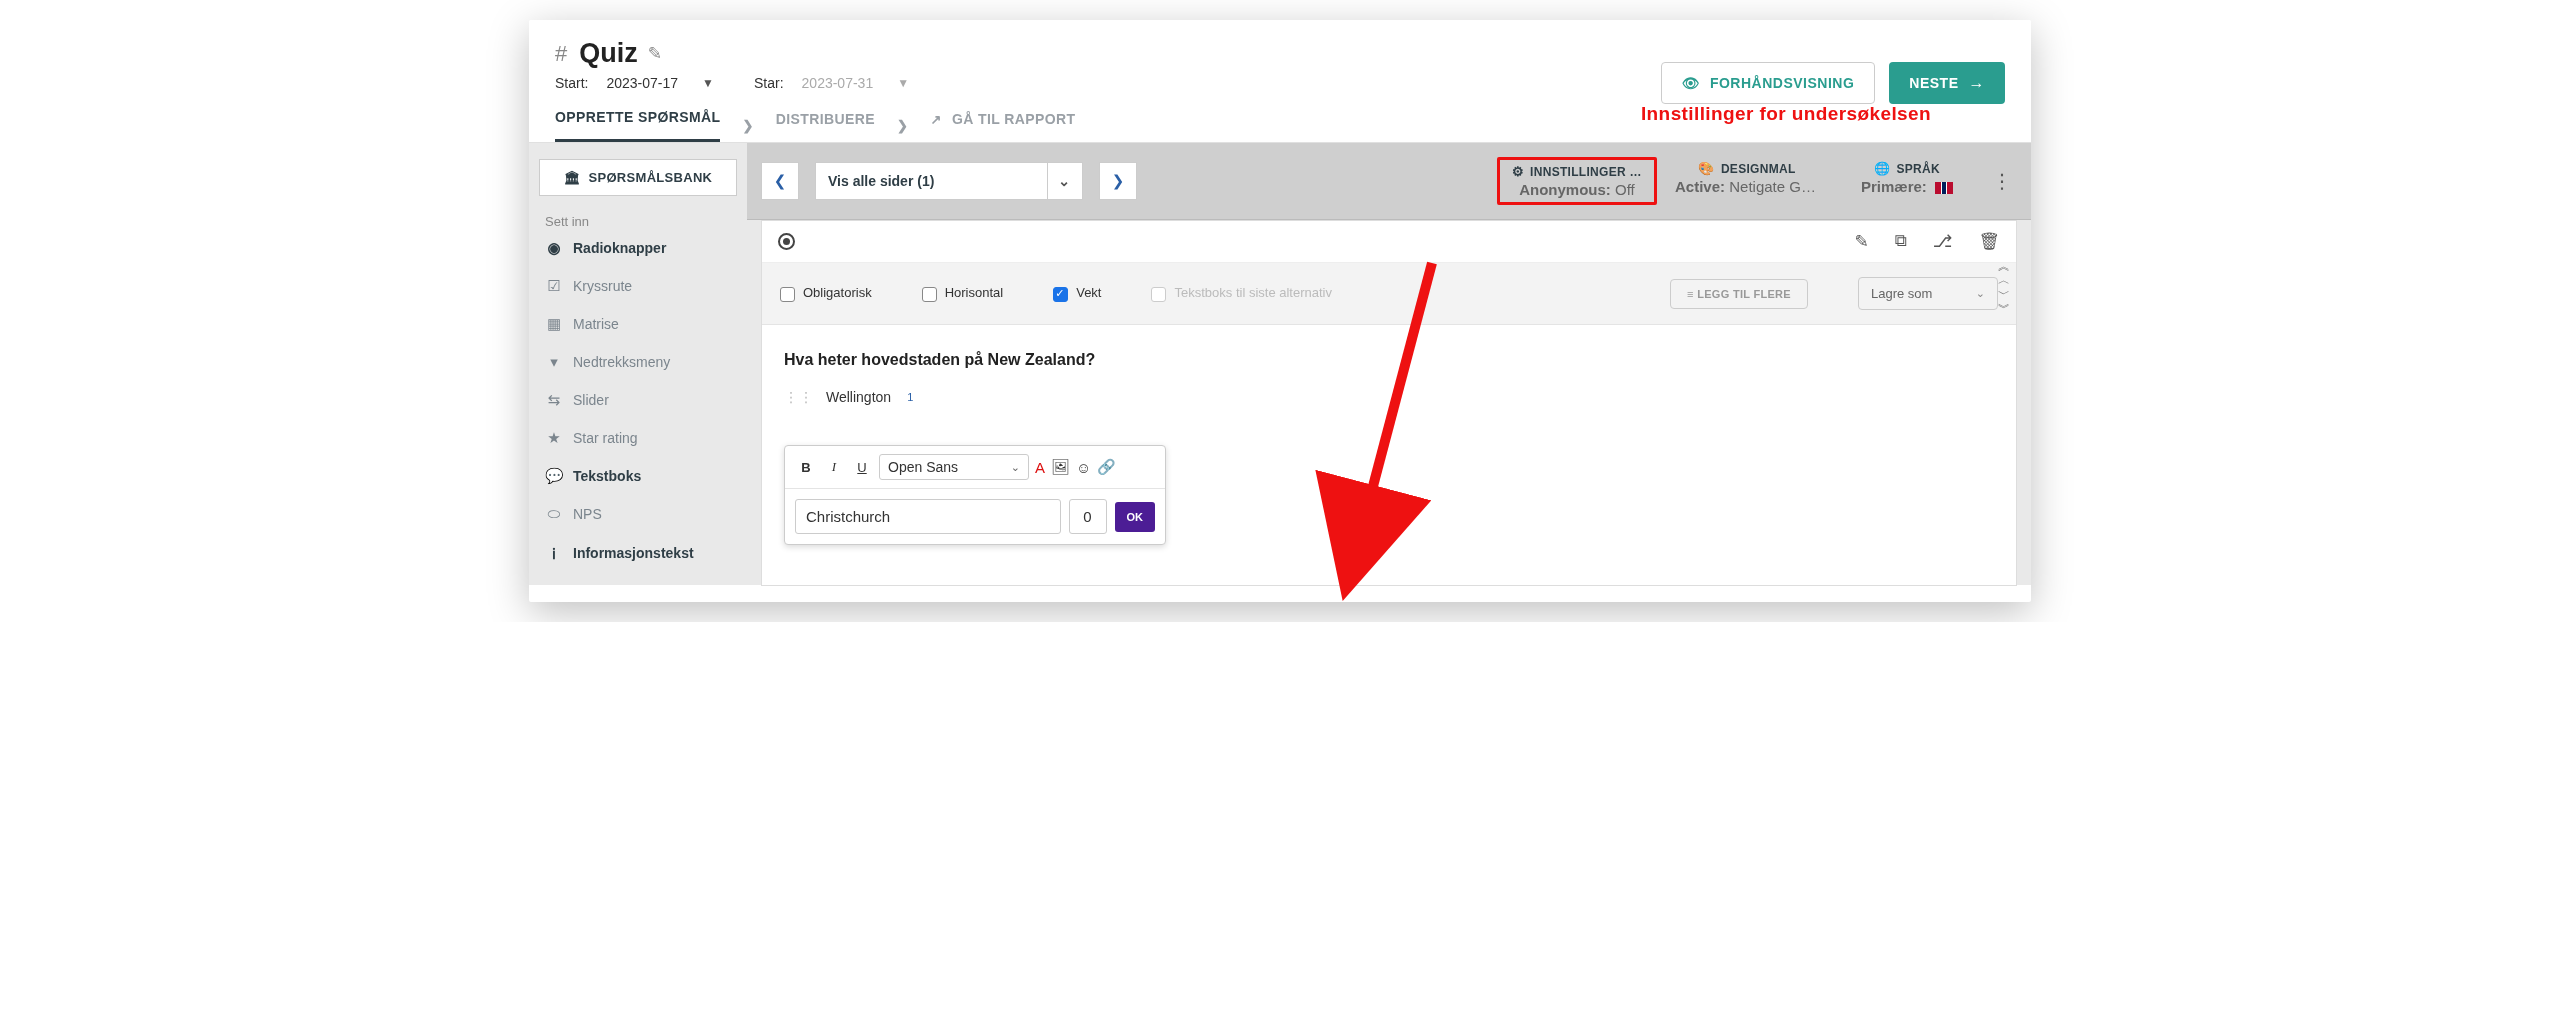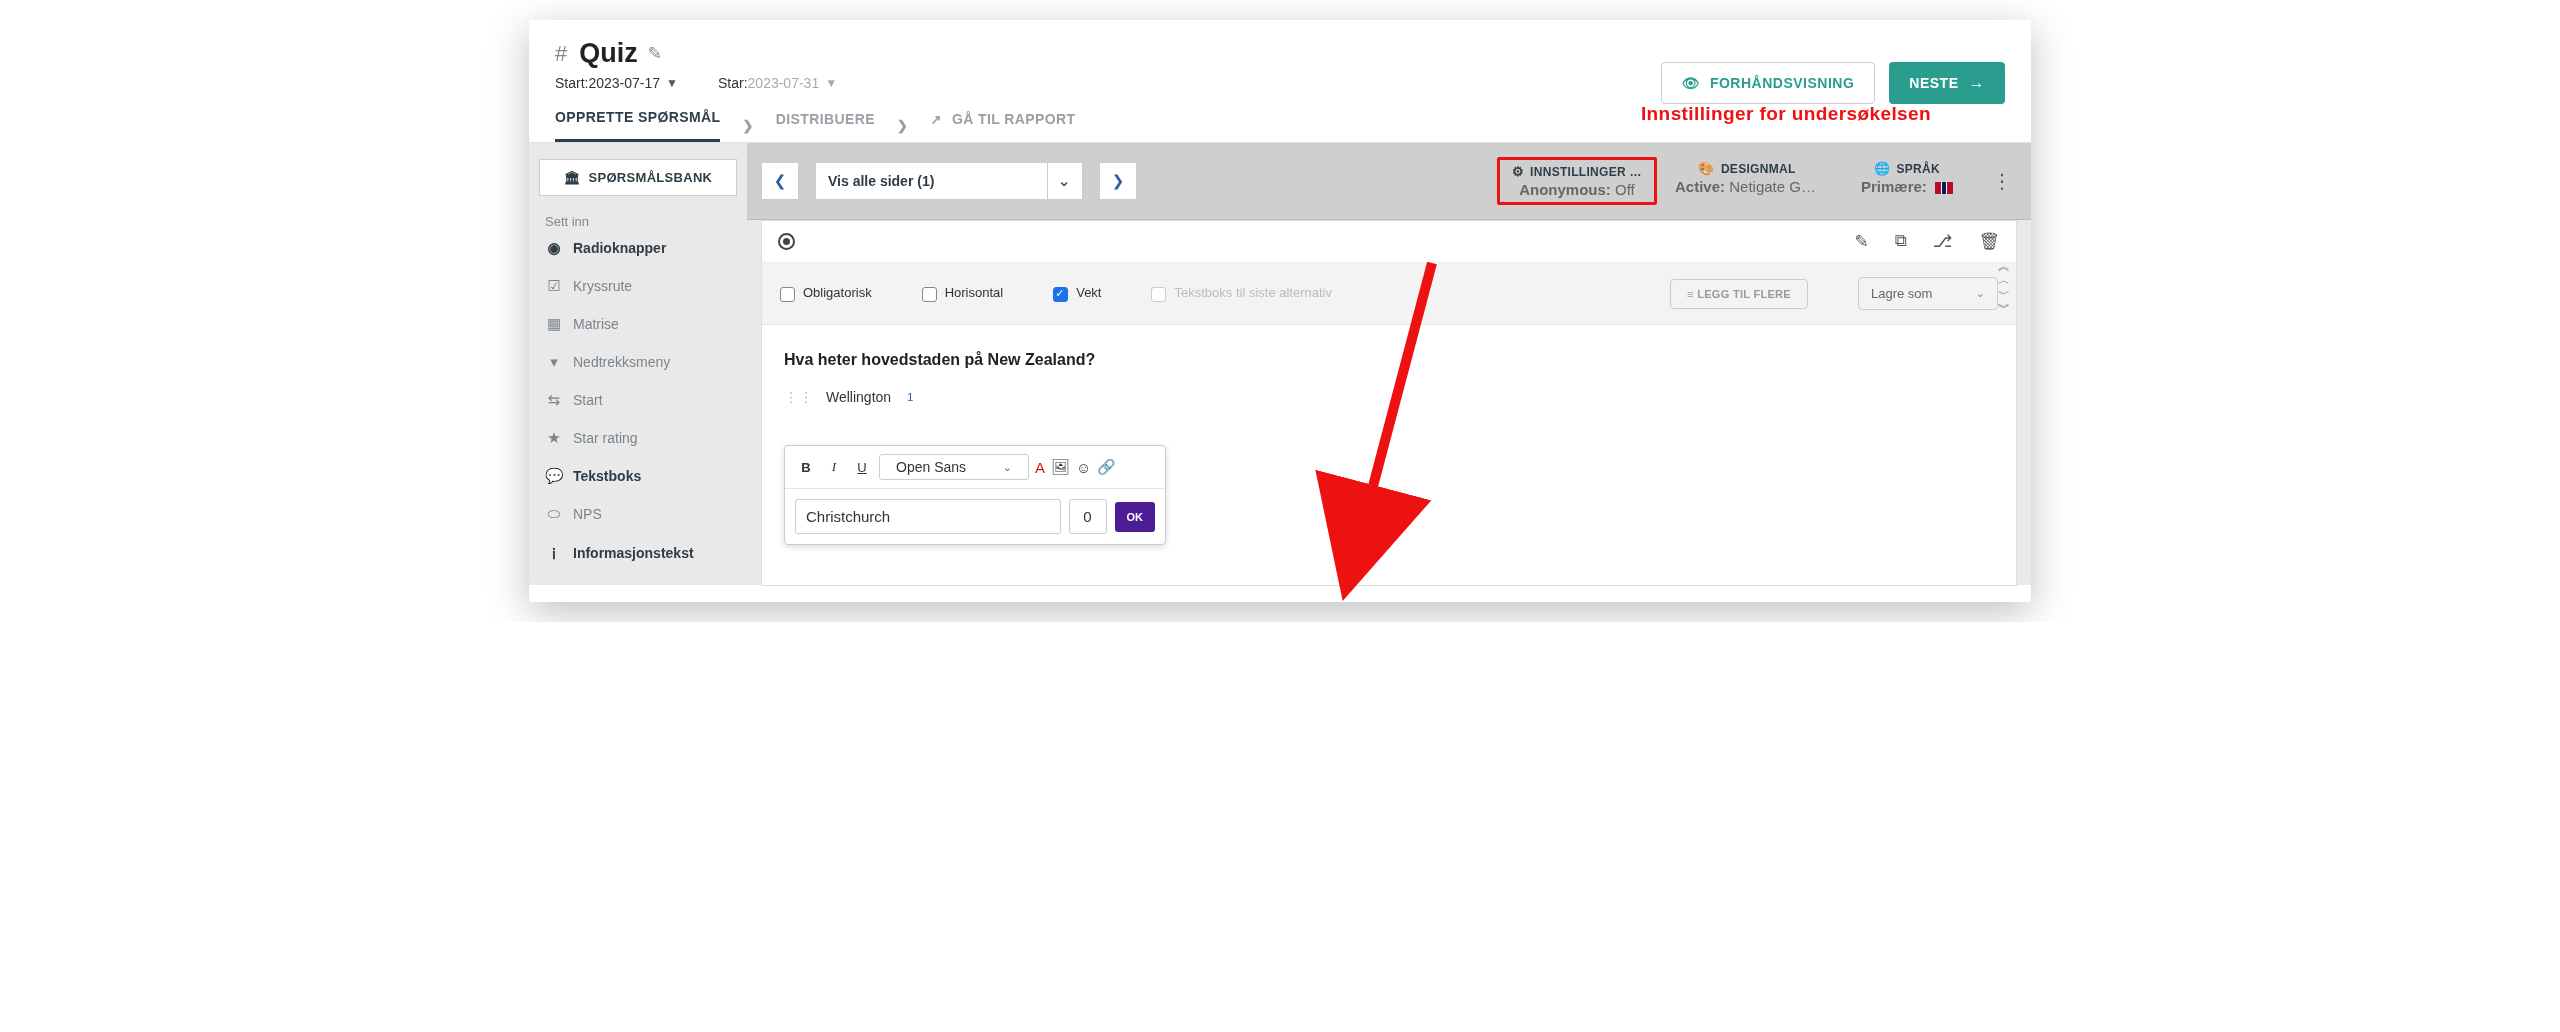--- a/index.html
+++ b/index.html
@@ -6,21 +6,21 @@
   body { background: #fff; display: flex; justify-content: center; align-items: flex-start; padding: 20px; }
   .app-shell { width: 1502px; height: 582px; background: #fff; box-shadow: 0 10px 40px rgba(0,0,0,0.25); border-radius: 2px; overflow: hidden; position: relative; }
 
   
   .top-header { padding: 18px 26px 0 26px; position: relative; background:#fff; }
   .title-row { display:flex; align-items:center; gap:10px; }
   .hash { color:#888; font-size:22px; margin-right:2px; }
   .quiz-title { font-size:27px; font-weight:600; color:#222; }
   .edit-icon { color:#888; font-size:17px; cursor:pointer; }
   .date-row { display:flex; gap:40px; margin-top:6px; font-size:14px; color:#333; }
-  .date-row .lbl-val { display:flex; align-items:center; gap:0;justify-content:center; }
+  .date-row .lbl-val { display:flex; align-items:center; gap:18px;justify-content:center; }
   .date-row .muted { color:#aaa; }
   .chev-down { font-size:12px; color:#555; margin-left:6px; }
 
   .header-right { position:absolute; right:26px; top:42px; display:flex; gap:14px; }
   .btn { display:flex; align-items:center; gap:10px; border-radius:4px; font-weight:700; font-size:14px; letter-spacing:.5px; padding:12px 20px; cursor:pointer; user-select:none;justify-content:center; }
   .btn-outline { border:1px solid #ccc; color:#2a9d8f; background:#fff; }
   .btn-primary { background:#2a9d8f; color:#fff; }
   .btn-eye::before { content:"👁"; font-size:14px; color:#2a9d8f; }
   .btn-arrow::after { content:"→"; font-size:16px; font-weight:700; }
 
@@ -85,21 +85,21 @@
   .grip { color:#bbb; font-size:14px; letter-spacing:1px; cursor:grab; }
   .sup { color:#2a5fa6; font-size:11px; vertical-align:super; margin-left:4px; }
 
   
   .editor { margin-top:40px; width:382px; border:1px solid #ccc; border-radius:4px; box-shadow:0 2px 6px rgba(0,0,0,.15); background:#fff; }
   .editor-tb { display:flex; align-items:center; gap:6px; padding:8px 10px; border-bottom:1px solid #e4e4e4; }
   .tbbtn { width:22px; height:24px; display:flex; align-items:center; justify-content:center; font-size:13px; color:#333; cursor:pointer; }
   .tbbtn.b { font-weight:800; }
   .tbbtn.i { font-style:italic; font-family:Georgia,serif; }
   .tbbtn.u { text-decoration:underline; }
-  .font-select { border:1px solid #ccc; border-radius:3px; padding:4px 16px; font-size:14px; color:#333; min-width:150px; display:flex; align-items:center; cursor:pointer; }
+  .font-select { border:1px solid #ccc; border-radius:3px; padding:4px 8px; font-size:14px; color:#333; min-width:150px; display:flex; align-items:center; cursor:pointer; }
   .font-select .cv { margin-left:auto; font-size:11px; color:#666; }
   .tbicn { font-size:15px; cursor:pointer; color:#333; }
   .editor-row2 { display:flex; align-items:center; gap:8px; padding:10px; }
   .txtin { flex:1; border:1px solid #ccc; border-radius:3px; padding:8px 10px; font-size:15px; color:#333; }
   .numin { width:38px; border:1px solid #ccc; border-radius:3px; padding:8px 6px; font-size:15px; text-align:center; color:#333; }
   .okbtn { background:#4c1d95; color:#fff; font-size:11px; font-weight:700; padding:9px 12px; border-radius:3px; cursor:pointer; }
 
   
   .big-arrow { position:absolute; left:580px; top:-62px; pointer-events:none; }
   .big-arrow svg { overflow:visible; }
@@ -171,21 +171,21 @@
       <div class="sb-item">
         <span class="icn">▦</span>
         <span>Matrise</span>
       </div>
       <div class="sb-item">
         <span class="icn">▾</span>
         <span>Nedtrekksmeny</span>
       </div>
       <div class="sb-item">
         <span class="icn">⇆</span>
-        <span>Start</span>
+        <span>Slider</span>
       </div>
       <div class="sb-item">
         <span class="icn">★</span>
         <span>Star rating</span>
       </div>
       <div class="sb-item active">
         <span class="icn">💬</span>
         <span>Tekstboks</span>
       </div>
       <div class="sb-item">

